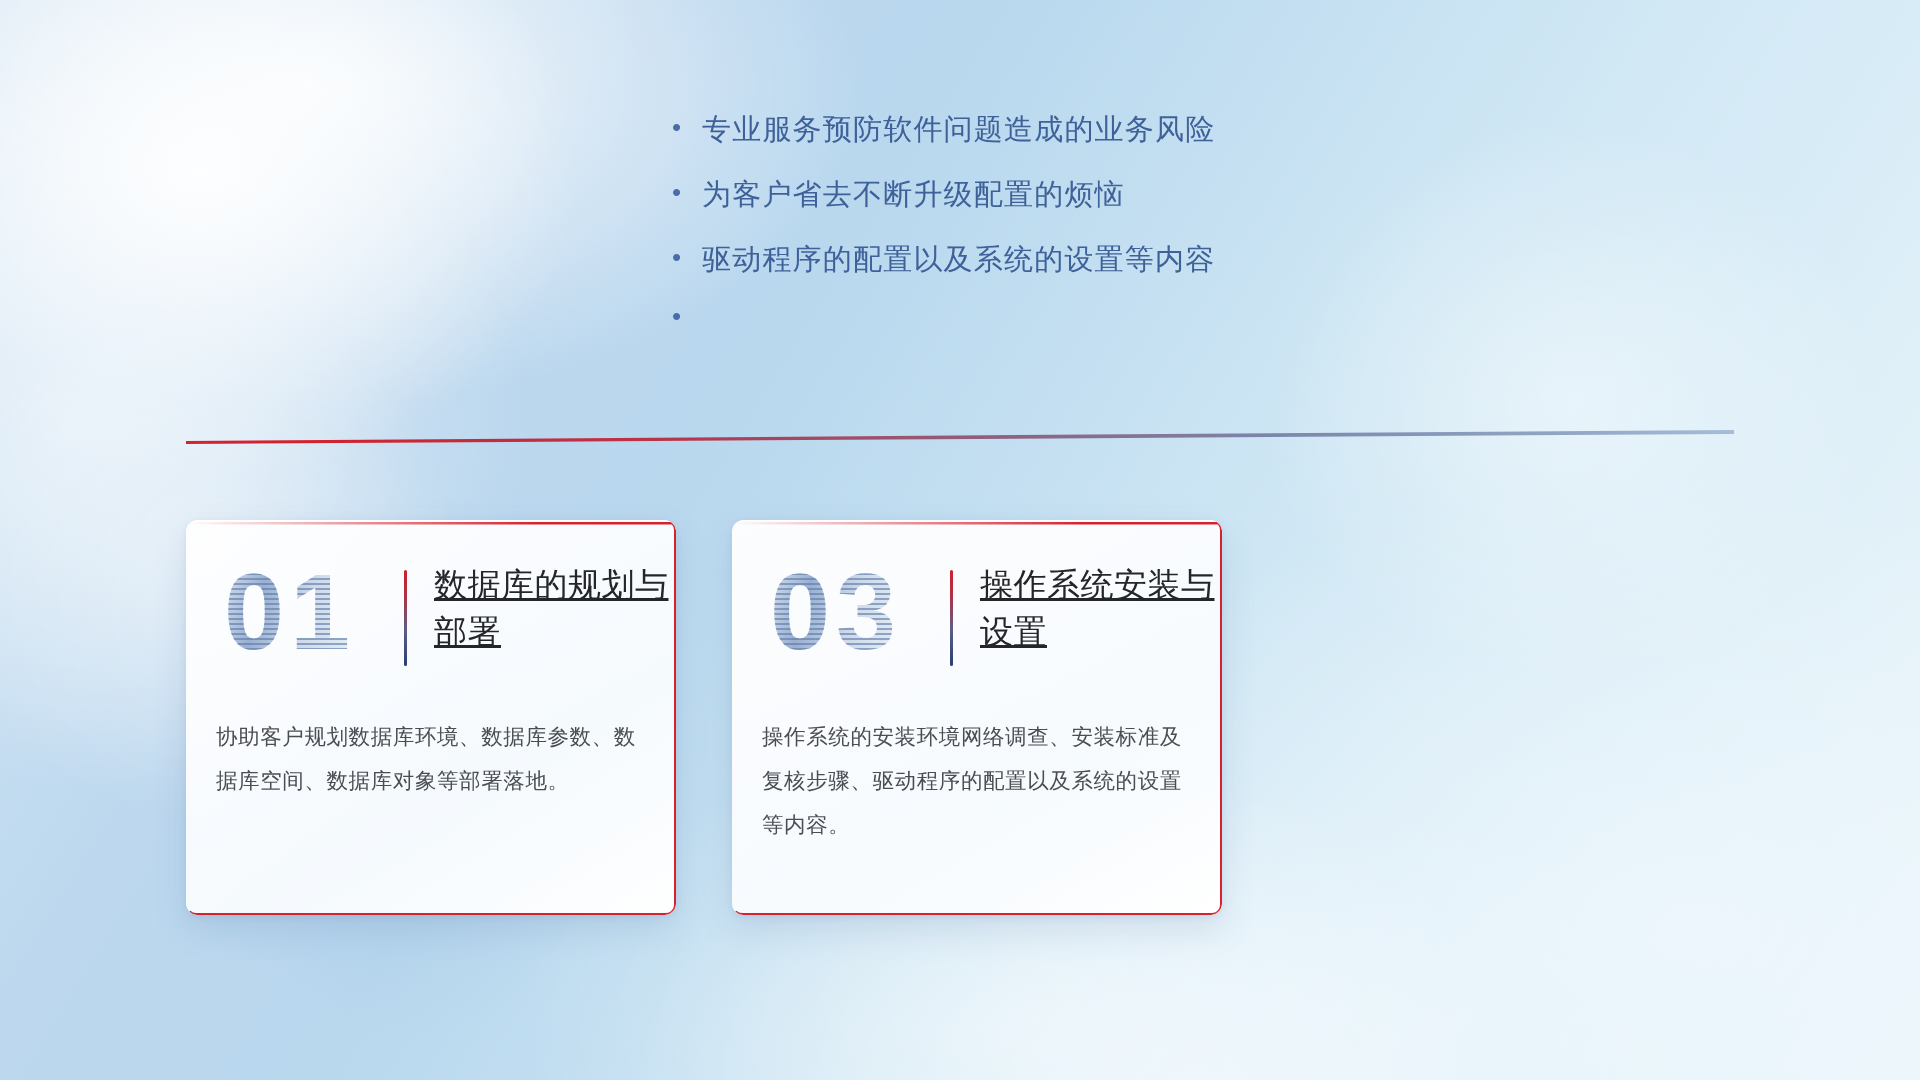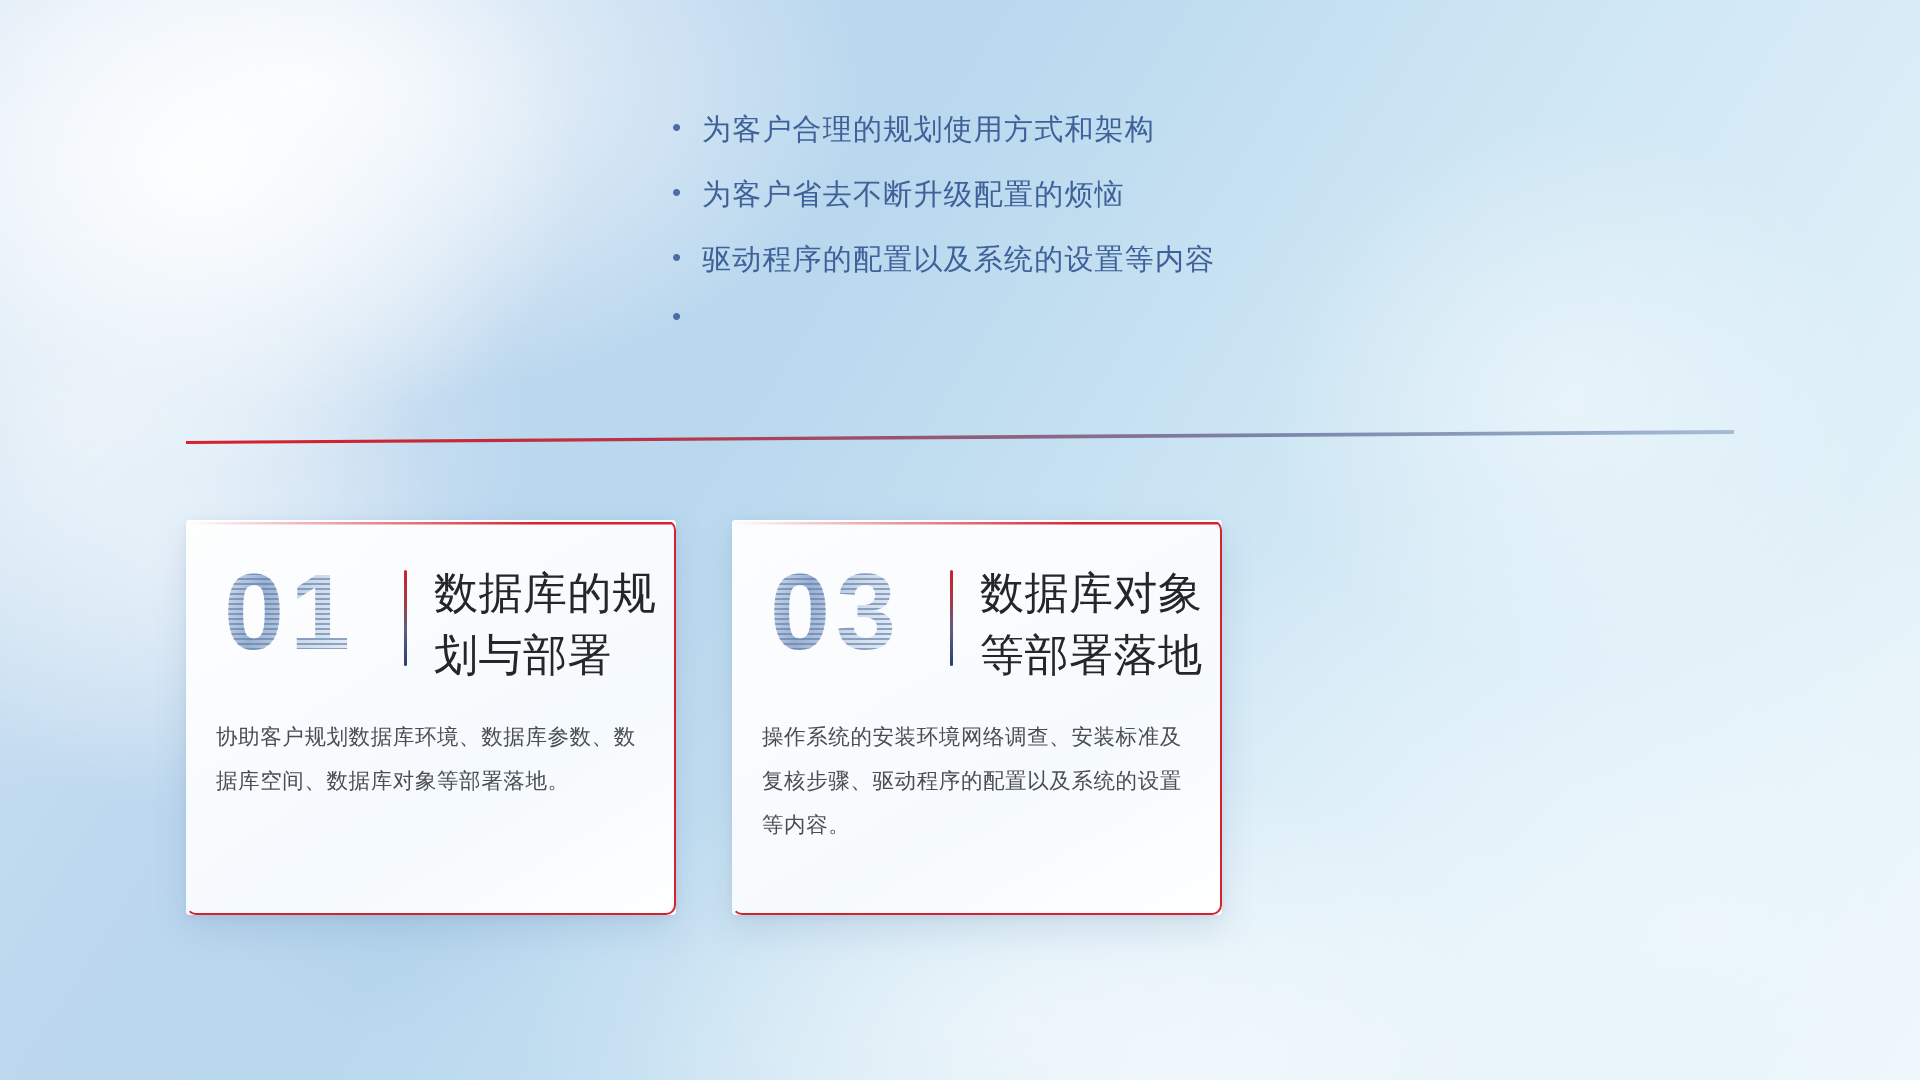--- a/index.html
+++ b/index.html
@@ -83,21 +83,21 @@
     left: 186px;
     top: 520px;
     width: 1580px;
     display: flex;
     gap: 56px;
   }
   .card {
     position: relative;
     width: 490px;
     height: 395px;
-    border-radius: 4px;
+    border-radius: 12px;
     padding: 34px 30px 5px 30px;
     background: linear-gradient(150deg,
         rgba(255,255,255,0.94) 0%,
         rgba(252,253,255,0.96) 35%,
         rgba(247,251,254,0.97) 65%,
         rgba(255,255,255,0.99) 100%);
     box-shadow: 0 14px 34px rgba(80,115,160,0.16),
                 0 2px 6px rgba(80,115,160,0.10),
                 inset 0 1px 0 rgba(255,255,255,0.9);
     overflow: hidden;
@@ -164,24 +164,25 @@
     width: 2.5px;
     height: 96px;
     background: linear-gradient(to bottom, #d0212e 0%, #a93547 30%, #5b5f86 62%, #2a3f73 100%);
     border-radius: 2px;
   }
   .card-title {
     position: absolute;
     left: 218px;
     top: 8px;
     width: 248px;
-    font-size: 44px;
+    font-size: 33px;
     line-height: 1.42;
     color: #242628;
     letter-spacing: 0.5px;
+    text-decoration: underline;
   }
   .card-body {
     margin-top: 34px;
     font-size: 21.5px;
     line-height: 2.04;
     color: #4a4e54;
     letter-spacing: 0.6px;
   }
 </style>
 </head>
@@ -189,21 +190,21 @@
 
 <div class="bg-blob blob-a"></div>
 <div class="bg-blob blob-b"></div>
 <div class="bg-blob blob-c"></div>
 <div class="bg-blob blob-d"></div>
 <div class="bg-blob blob-e"></div>
 
 <div class="bullets">
   <div class="bullet-row">
     <span class="bullet-dot">•</span>
-    <span class="bullet-text">为客户合理的规划使用方式和架构</span>
+    <span class="bullet-text">专业服务预防软件问题造成的业务风险</span>
   </div>
   <div class="bullet-row">
     <span class="bullet-dot">•</span>
     <span class="bullet-text">为客户省去不断升级配置的烦恼</span>
   </div>
   <div class="bullet-row">
     <span class="bullet-dot">•</span>
     <span class="bullet-text">驱动程序的配置以及系统的设置等内容</span>
   </div>
   <div class="bullet-row">
@@ -238,19 +239,19 @@
       <div class="card-title">数据库的规划与部署</div>
     </div>
     <div class="card-body">协助客户规划数据库环境、数据库参数、数据库空间、数据库对象等部署落地。</div>
   </div>
 
   <div class="card accent-full">
     <div class="card-accent"></div>
     <div class="card-head">
       <div class="card-number">03</div>
       <div class="num-divider"></div>
-      <div class="card-title">数据库对象等部署落地</div>
+      <div class="card-title">操作系统安装与设置</div>
     </div>
     <div class="card-body">操作系统的安装环境网络调查、安装标准及复核步骤、驱动程序的配置以及系统的设置等内容。</div>
   </div>
 
 
 </div>
 
 </body></html>

